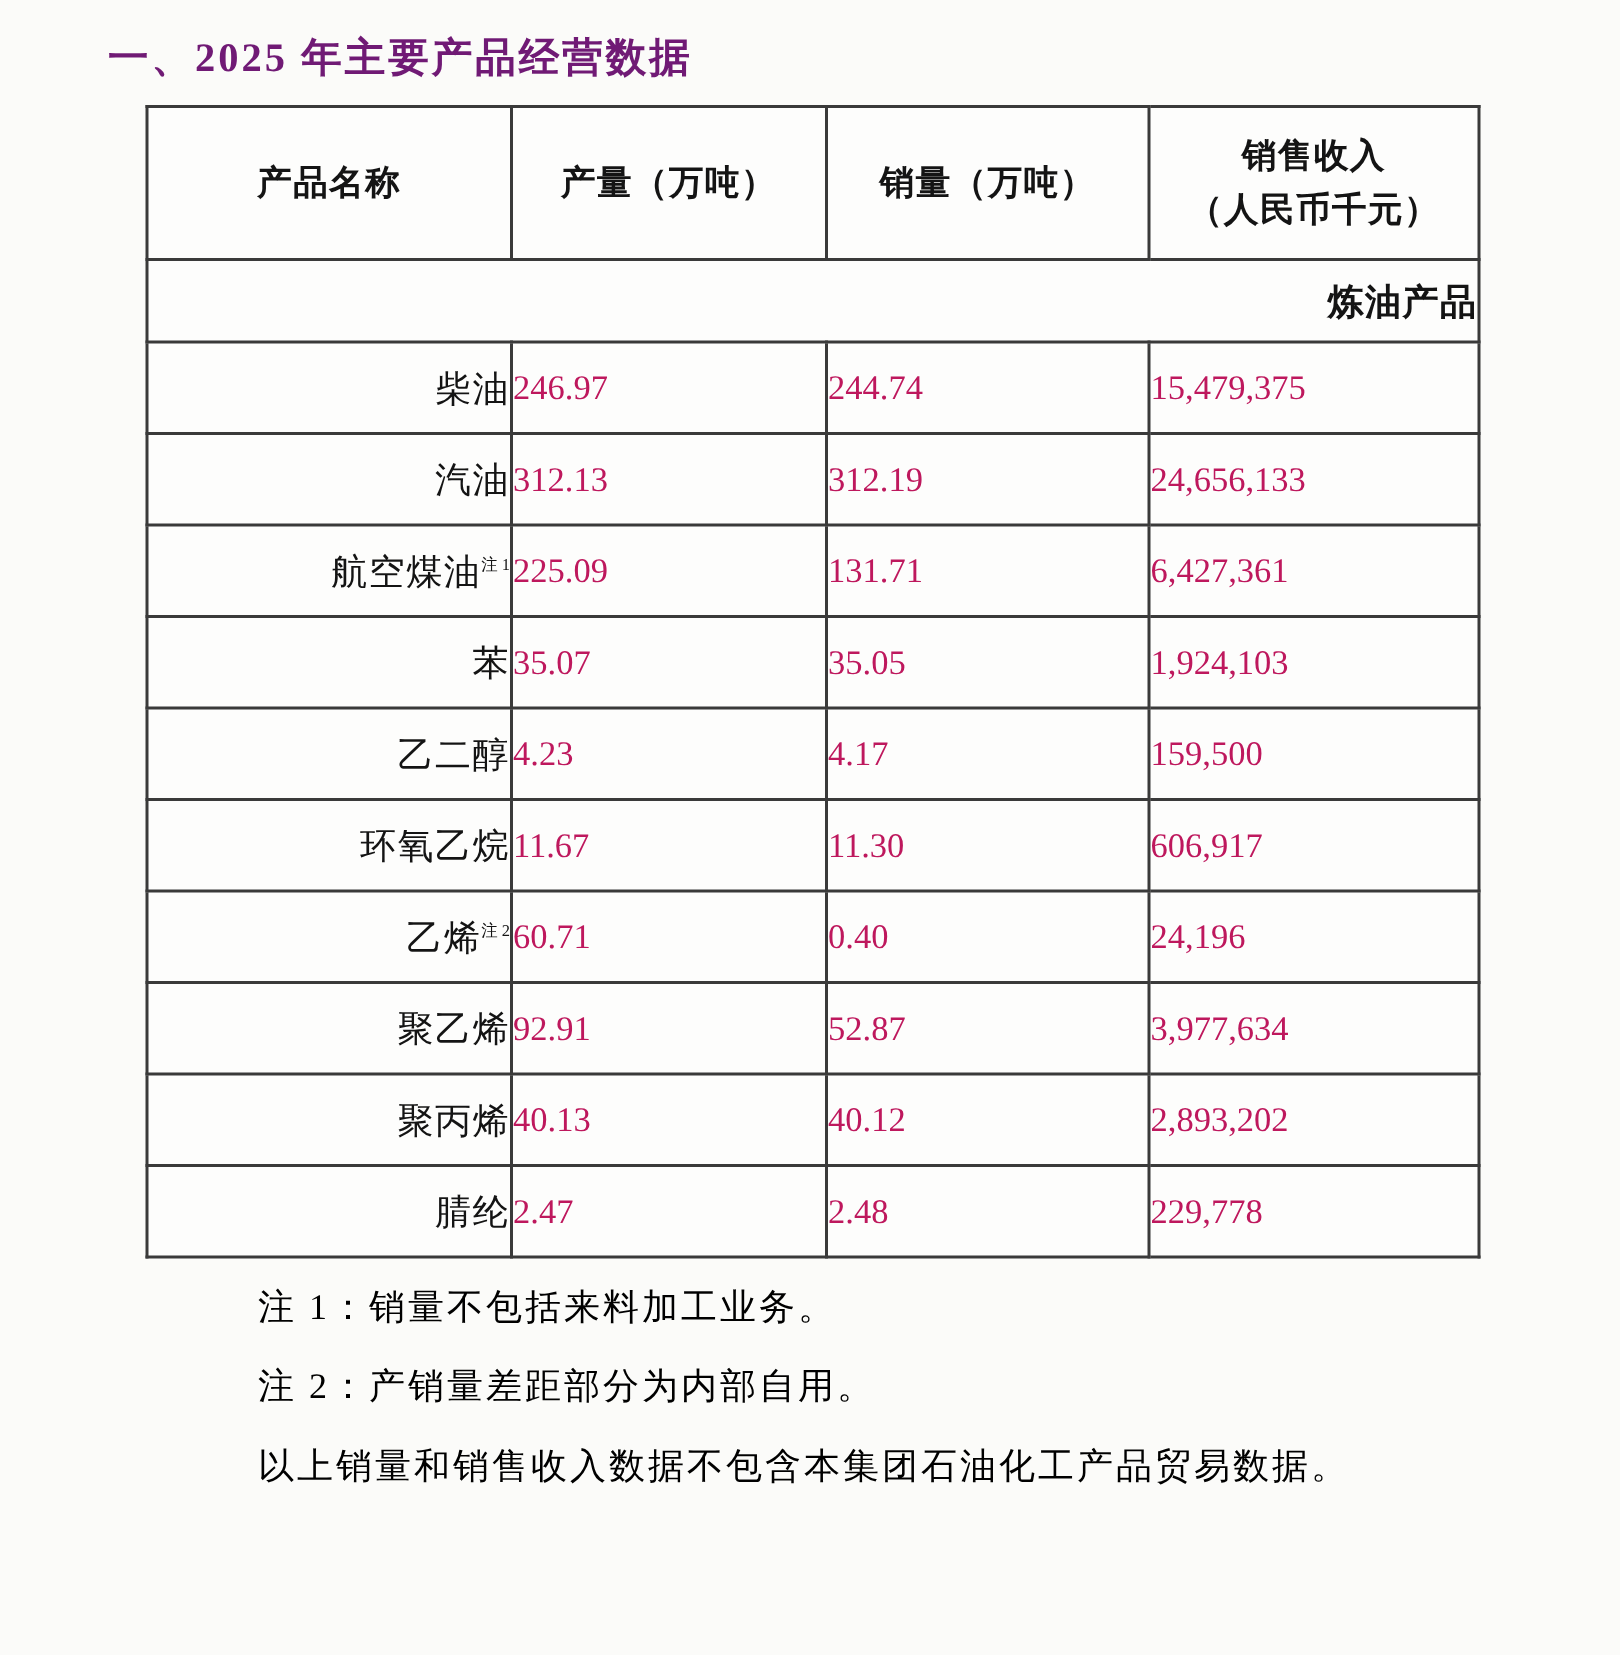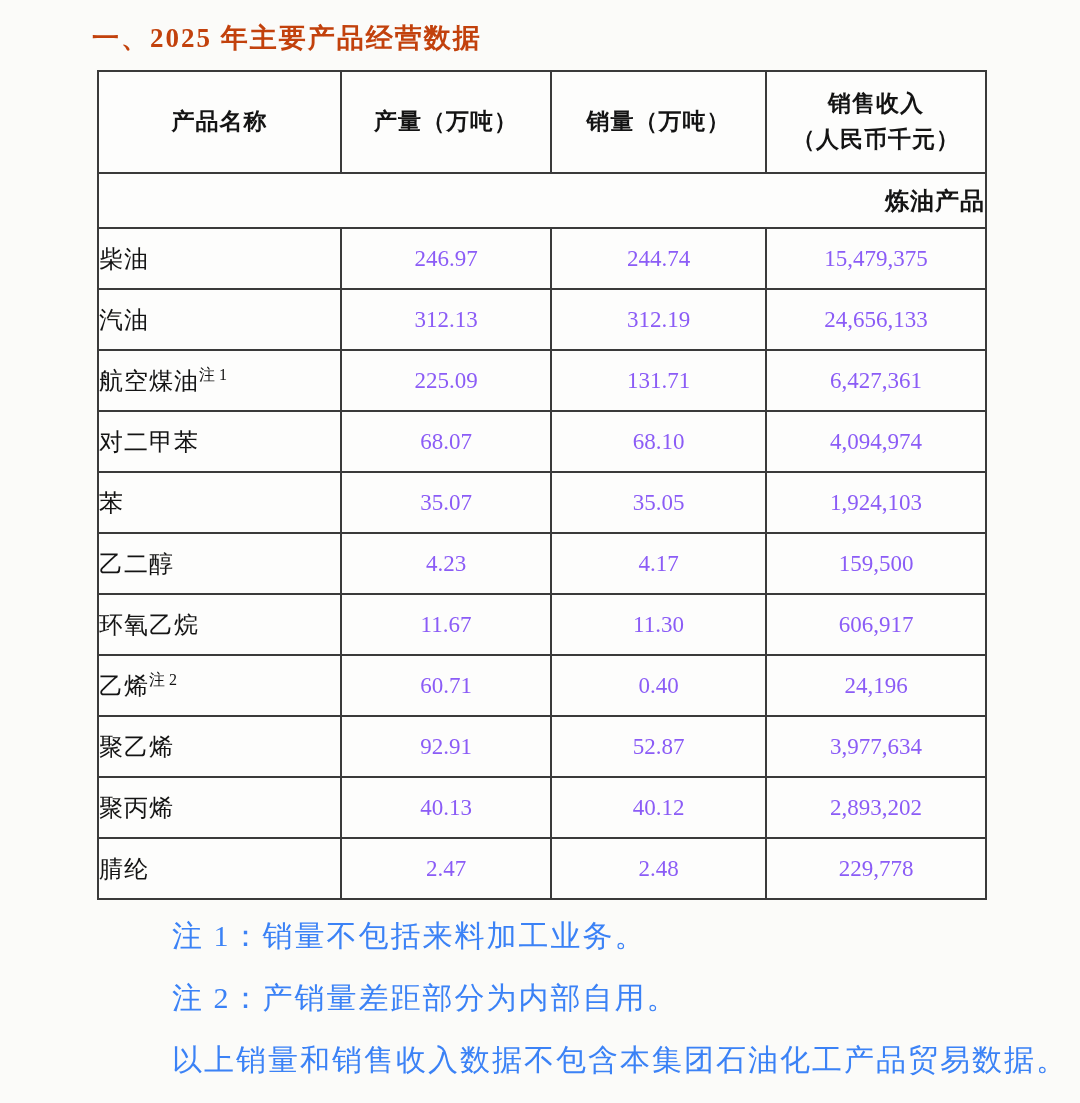--- a/index.html
+++ b/index.html
@@ -12,25 +12,25 @@
     font-family: "Liberation Serif", "DejaVu Serif", serif;
     color: #1c1c1c;
   }
   .page {
     width: 1080px;
     height: 1103px;
     position: relative;
   }
   .doc-title {
     margin: 0;
-    padding: 20px 0 14px 92px;
+    padding: 20px 0 14px 72px;
     font-size: 27px;
     font-weight: 700;
     letter-spacing: 2px;
-    color: #c2410c;
+    color: #701a75;
   }
   table.data-table {
     border-collapse: collapse;
     table-layout: fixed;
     margin-left: 97px;
     width: 888px;
     background: #fdfdfc;
   }
   .data-table th, .data-table td {
     border: 2px solid #3a3a3a;
@@ -50,47 +50,46 @@
     height: 53px;
     text-align: right;
     padding-left: 8px !important;
     font-size: 24px;
     font-weight: 600;
     letter-spacing: 1px;
     color: #141414;
   }
   .name-cell {
     height: 59px;
-    text-align: left;
+    text-align: right;
     font-size: 24px;
     font-weight: 500;
     letter-spacing: 1px;
     color: #141414;
   }
   .num-cell {
     height: 59px;
-    text-align: center;
     font-size: 23px;
-    color: #8b5cf6;
+    color: #be185d;
     margin-left: 36px;
   }
   .note-sup {
-    font-size: 16px;
+    font-size: 11px;
     font-weight: 400;
     vertical-align: super;
     letter-spacing: 0;
   }
   .notes {
     margin: 16px 0 0 172px;
   }
   .notes p {
     margin: 0 0 21px 0;
-    font-size: 30px;
+    font-size: 24px;
     letter-spacing: 2px;
-    color: #3b82f6;
+    color: #000000;
   }
 </style>
 </head>
 <body>
 
 <div class="page">
 
   <h1 class="doc-title">一、2025 年主要产品经营数据</h1>
 
   <table class="data-table">
@@ -133,26 +132,20 @@
           <td class="num-cell">312.19</td>
           <td class="num-cell">24,656,133</td>
         </tr>
         <tr>
           <td class="name-cell">航空煤油<sup class="note-sup">注 1</sup></td>
           <td class="num-cell">225.09</td>
           <td class="num-cell">131.71</td>
           <td class="num-cell">6,427,361</td>
         </tr>
         <tr>
-          <td class="name-cell">对二甲苯</td>
-          <td class="num-cell">68.07</td>
-          <td class="num-cell">68.10</td>
-          <td class="num-cell">4,094,974</td>
-        </tr>
-        <tr>
           <td class="name-cell">苯</td>
           <td class="num-cell">35.07</td>
           <td class="num-cell">35.05</td>
           <td class="num-cell">1,924,103</td>
         </tr>
         <tr>
           <td class="name-cell">乙二醇</td>
           <td class="num-cell">4.23</td>
           <td class="num-cell">4.17</td>
           <td class="num-cell">159,500</td>

